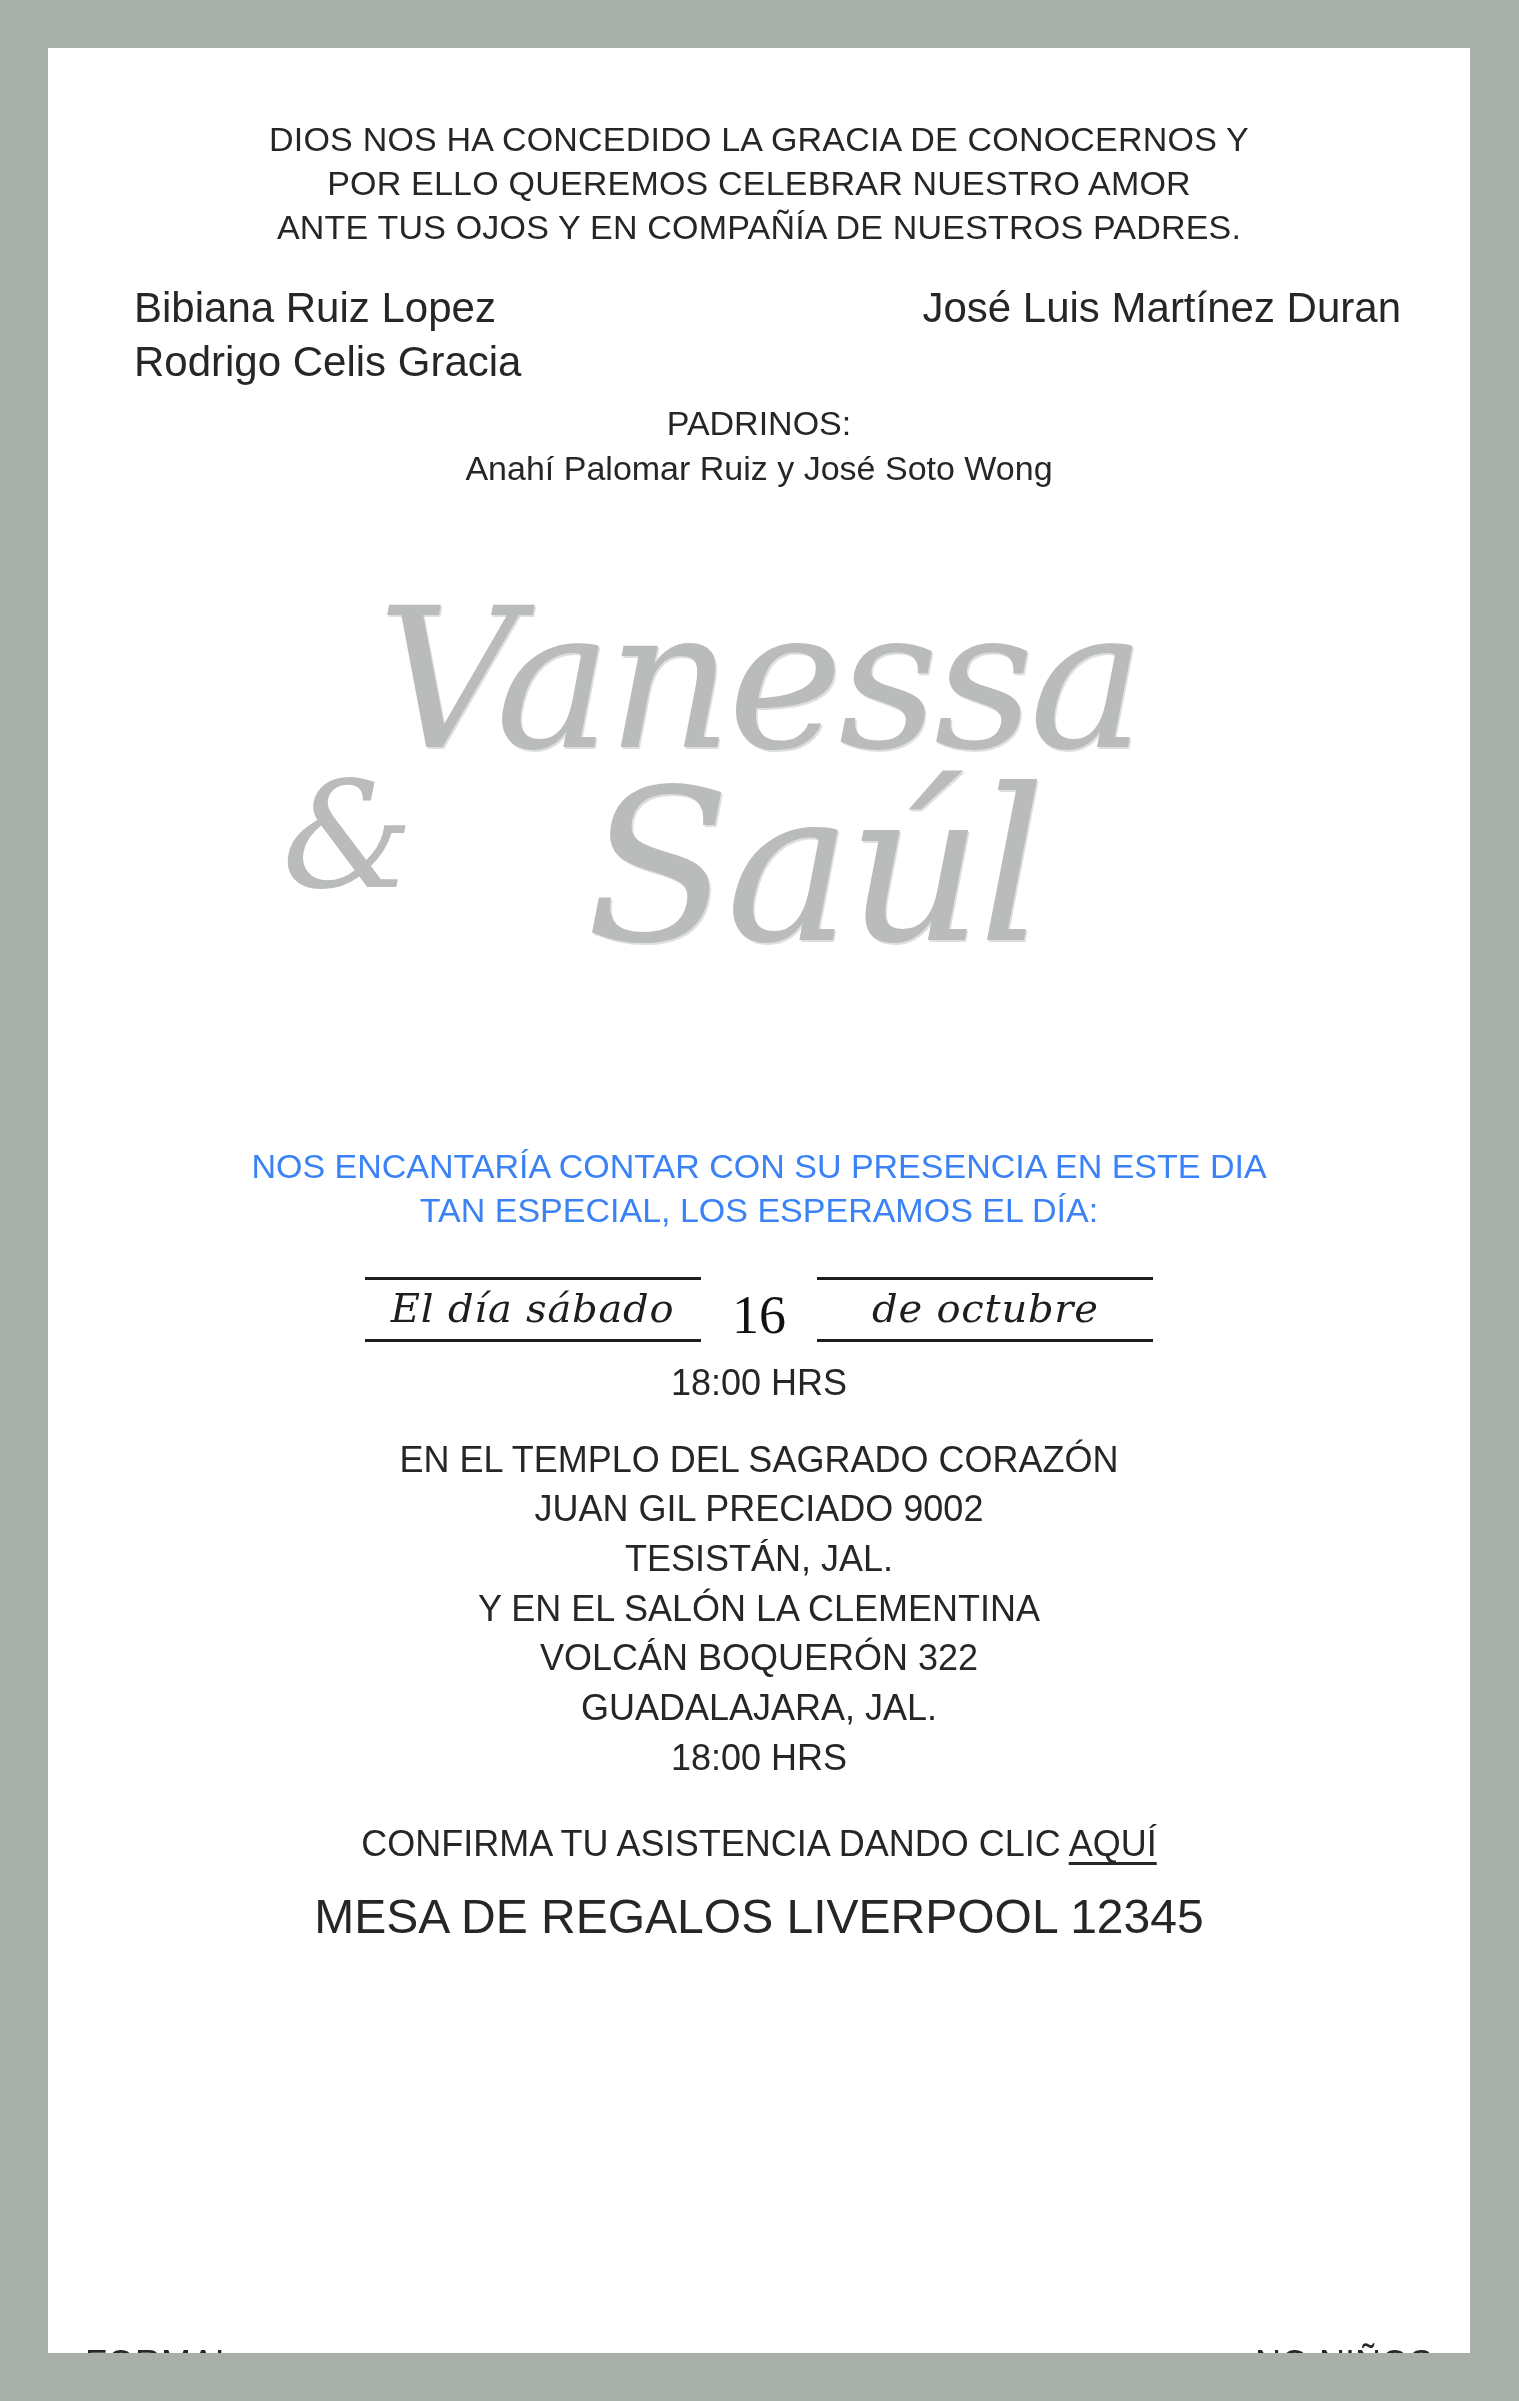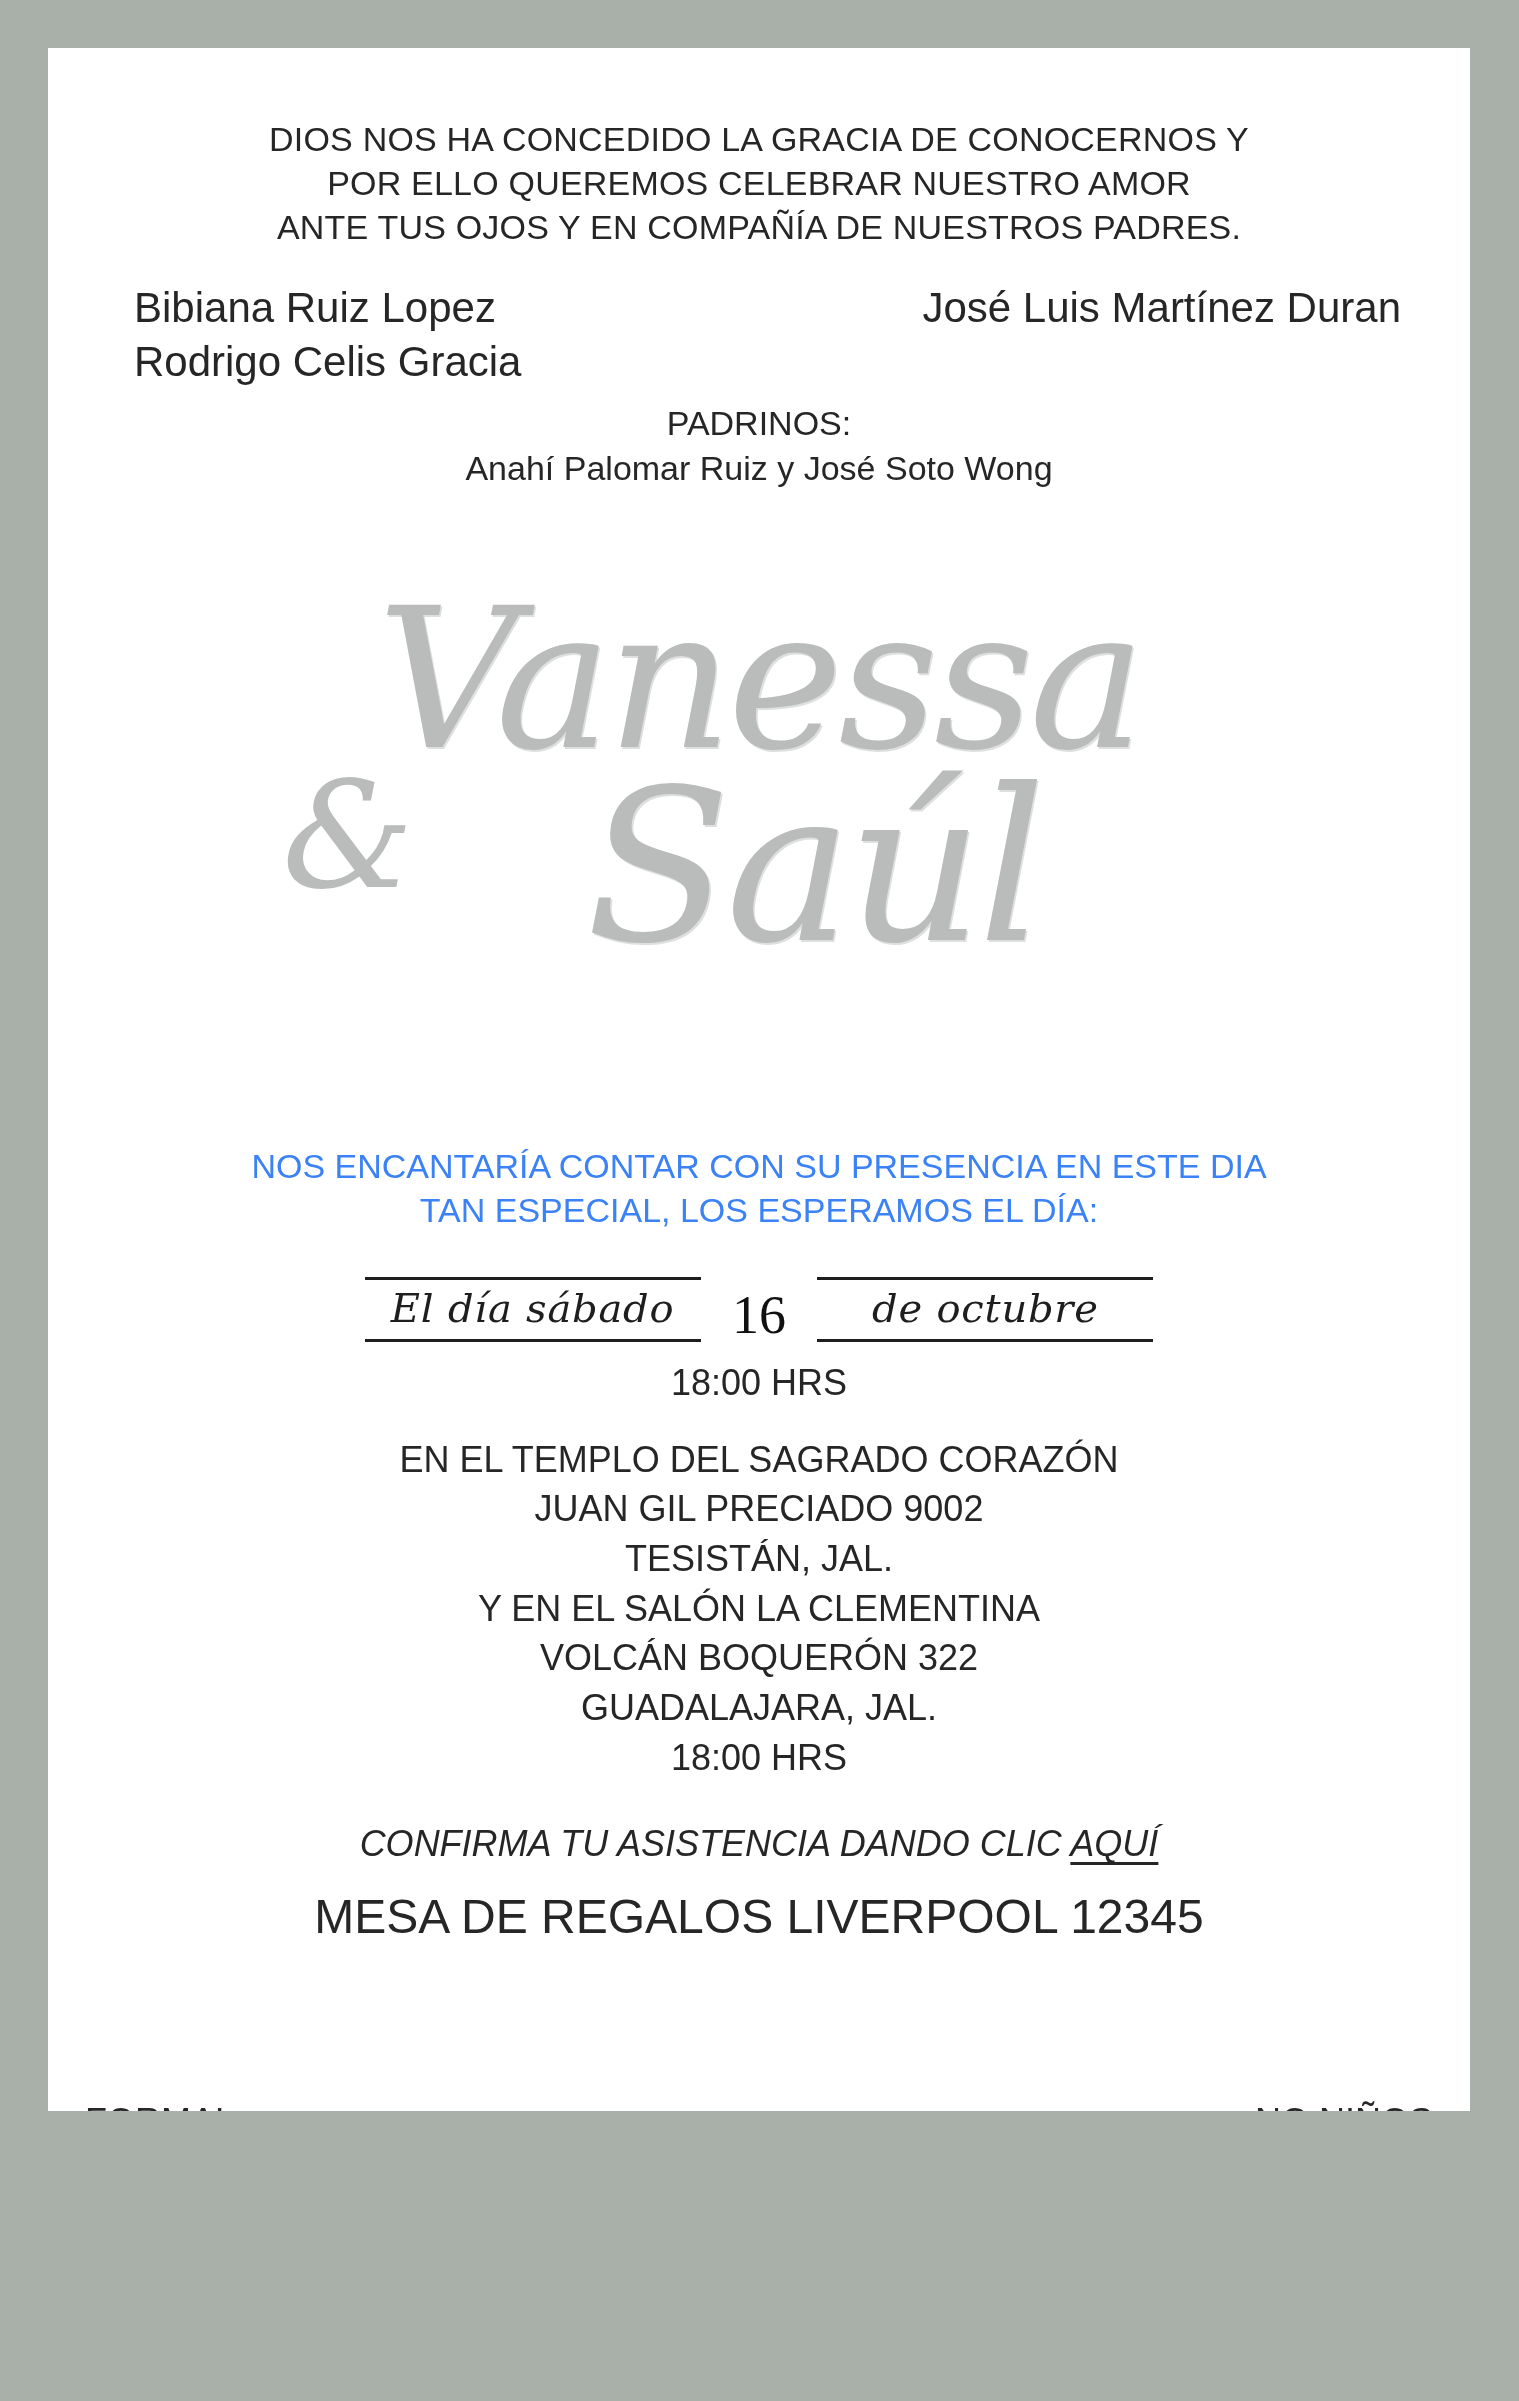--- a/index.html
+++ b/index.html
@@ -19,21 +19,21 @@
     width: 1519px;
     height: 2401px;
     background: #a9b0aa;
     box-sizing: border-box;
   }
   .card {
     position: absolute;
     left: 48px;
     top: 48px;
     width: 1422px;
-    height: 2063px;
+    height: 2305px;
     background: #ffffff;
     box-sizing: border-box;
     overflow: hidden;
   }
   .inner {
     position: relative;
     width: 100%;
     height: 100%;
     text-align: center;
     color: #2b2b2b;
@@ -163,21 +163,20 @@
     line-height: 1.38;
     color: #262626;
   }
   .venue div { white-space: nowrap; }
 
   
   .rsvp {
     margin-top: 41px;
     font-size: 36px;
     color: #262626;
-    font-style: italic;
   }
   .rsvp .link {
     text-decoration: underline;
     text-underline-offset: 5.5px;
     color: #262626;
     cursor: pointer;
   }
   .registry {
     margin-top: 23.4px;
     font-size: 48px;

